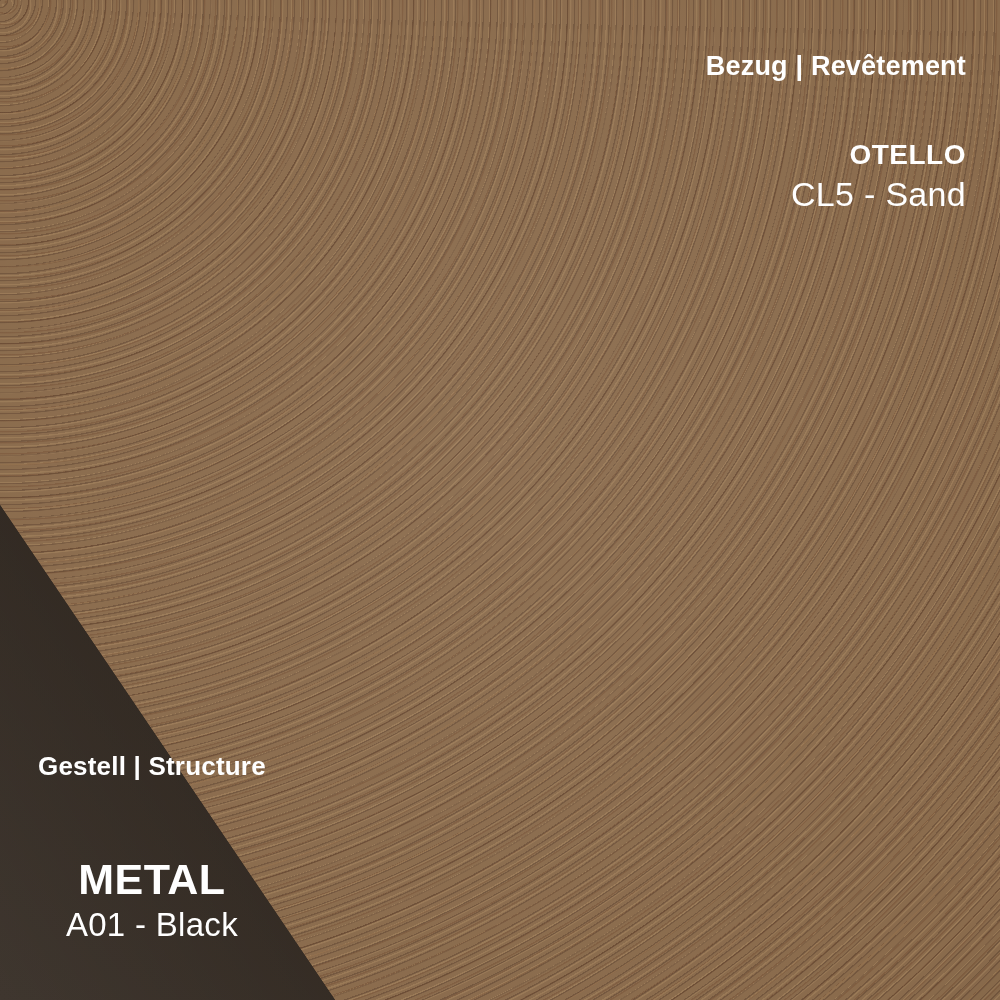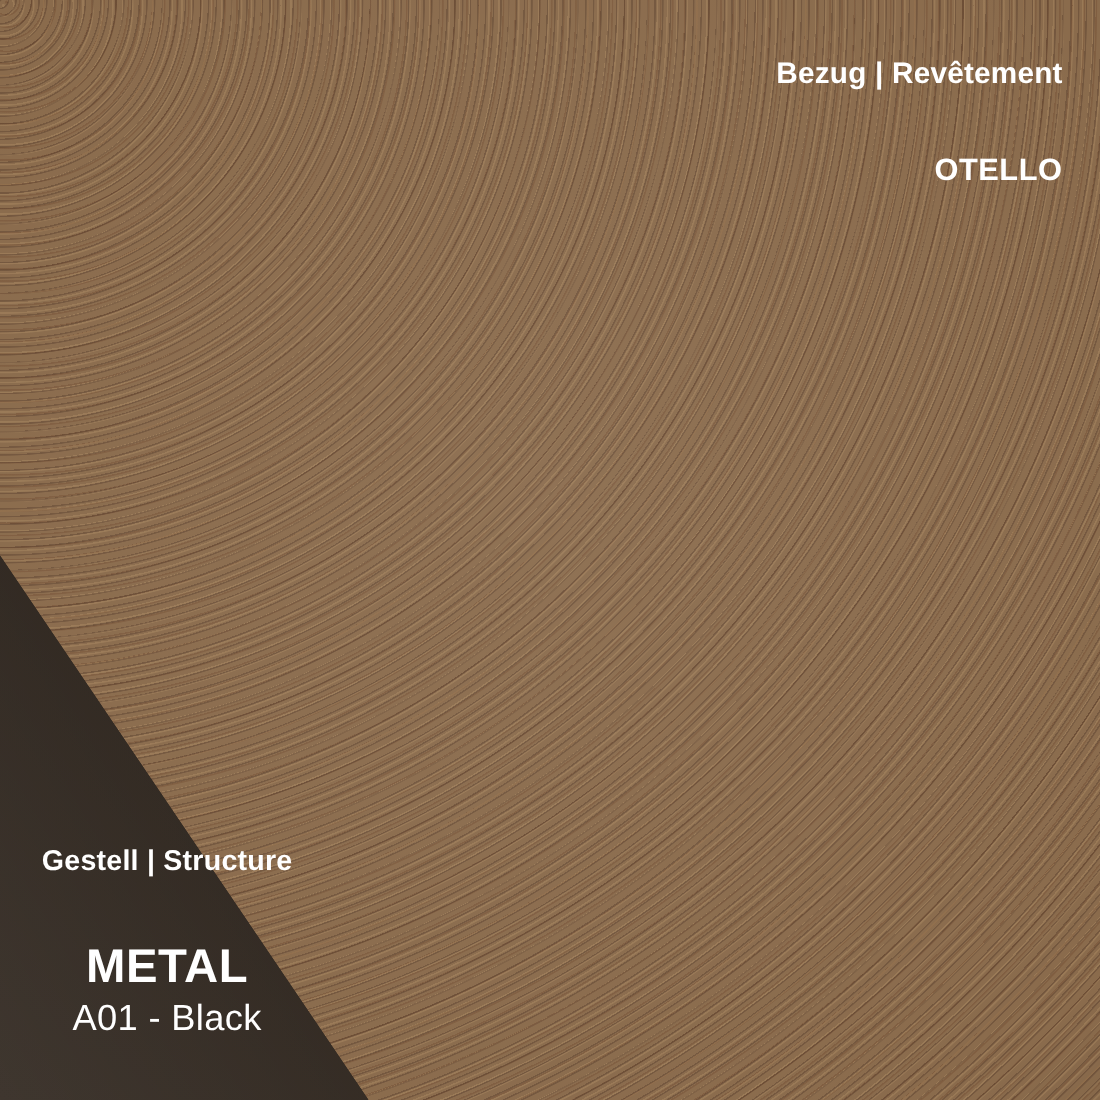--- a/index.html
+++ b/index.html
@@ -134,21 +134,21 @@
   .block-upholstery .title { margin-top: 58px; }
   .code {
     font-size: 34px;
     font-weight: normal;
     letter-spacing: 0.3px;
     line-height: 1.15;
     white-space: nowrap;
     margin-top: 6px;
   }
   .block-frame .kicker { font-size: 26px; }
-  .block-frame .title { font-size: 43px; margin-top: 60px; }
+  .block-frame .title { font-size: 43px; margin-top: 76px; }
   .block-frame .code { font-size: 33px; margin-top: 4px; }
 </style>
 </head>
 <body>
 
 <div class="swatch">
 
   <div class="fabric">
     <div class="fabric-grain"></div>
     <div class="fabric-vignette"></div>
@@ -157,20 +157,21 @@
   <div class="metal"></div>
   <div class="metal-sheen"></div>
 
   <div class="block block-upholstery">
     <div class="kicker">
       <span>Bezug</span>
       <span class="sep">|</span>
       <span>Revêtement</span>
     </div>
     <div class="title">OTELLO</div>
+    <div class="code">CL5 - Sand</div>
   </div>
 
   <div class="block block-frame">
     <div class="kicker">
       <span>Gestell</span>
       <span class="sep">|</span>
       <span>Structure</span>
     </div>
     <div class="title">METAL</div>
     <div class="code">A01 - Black</div>

